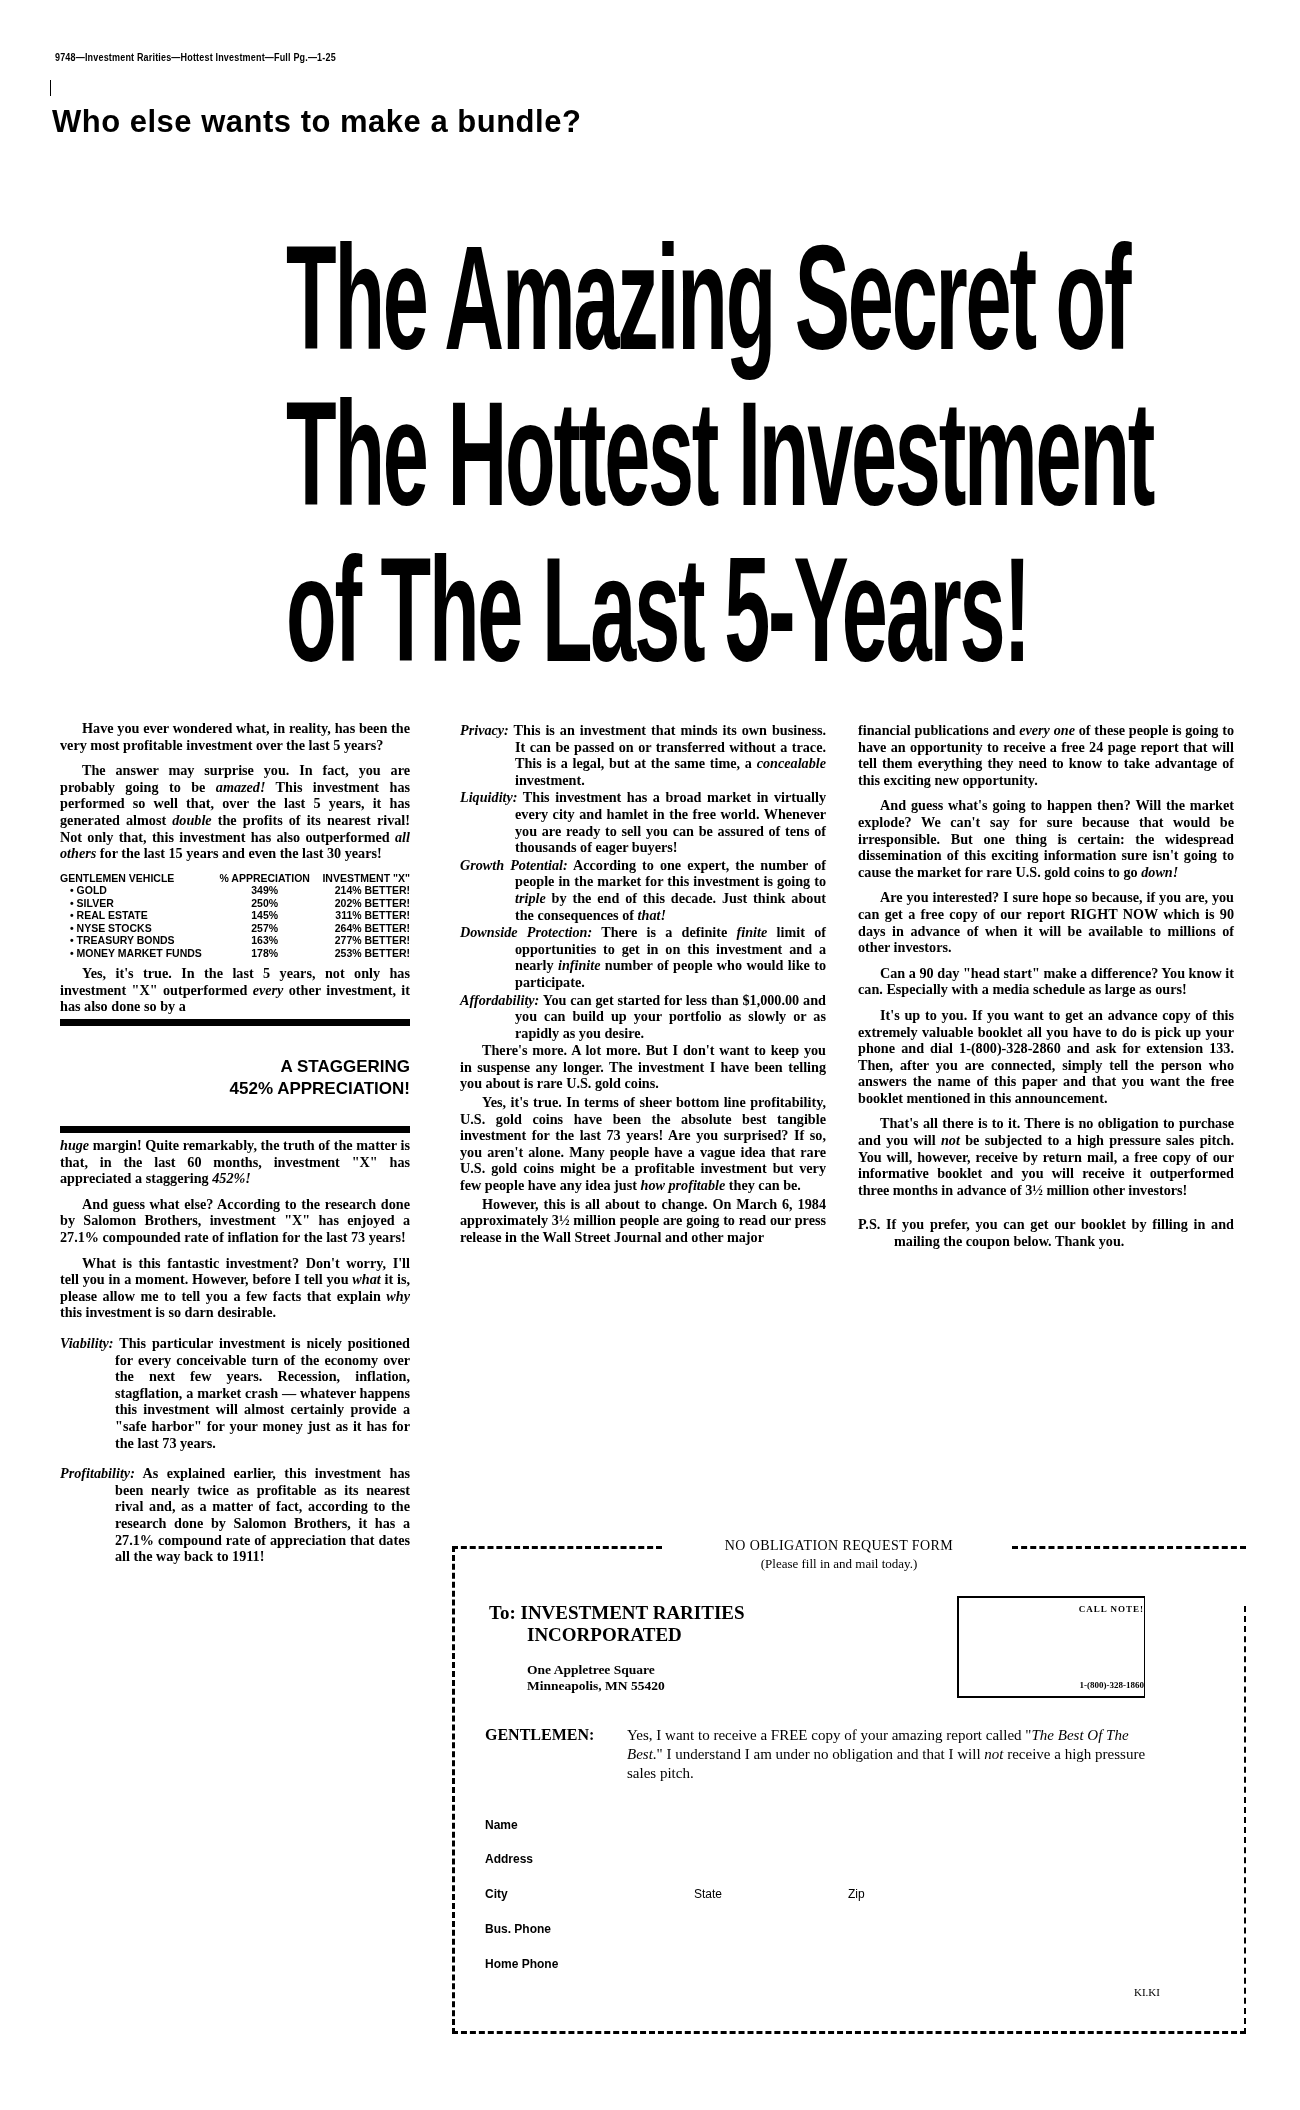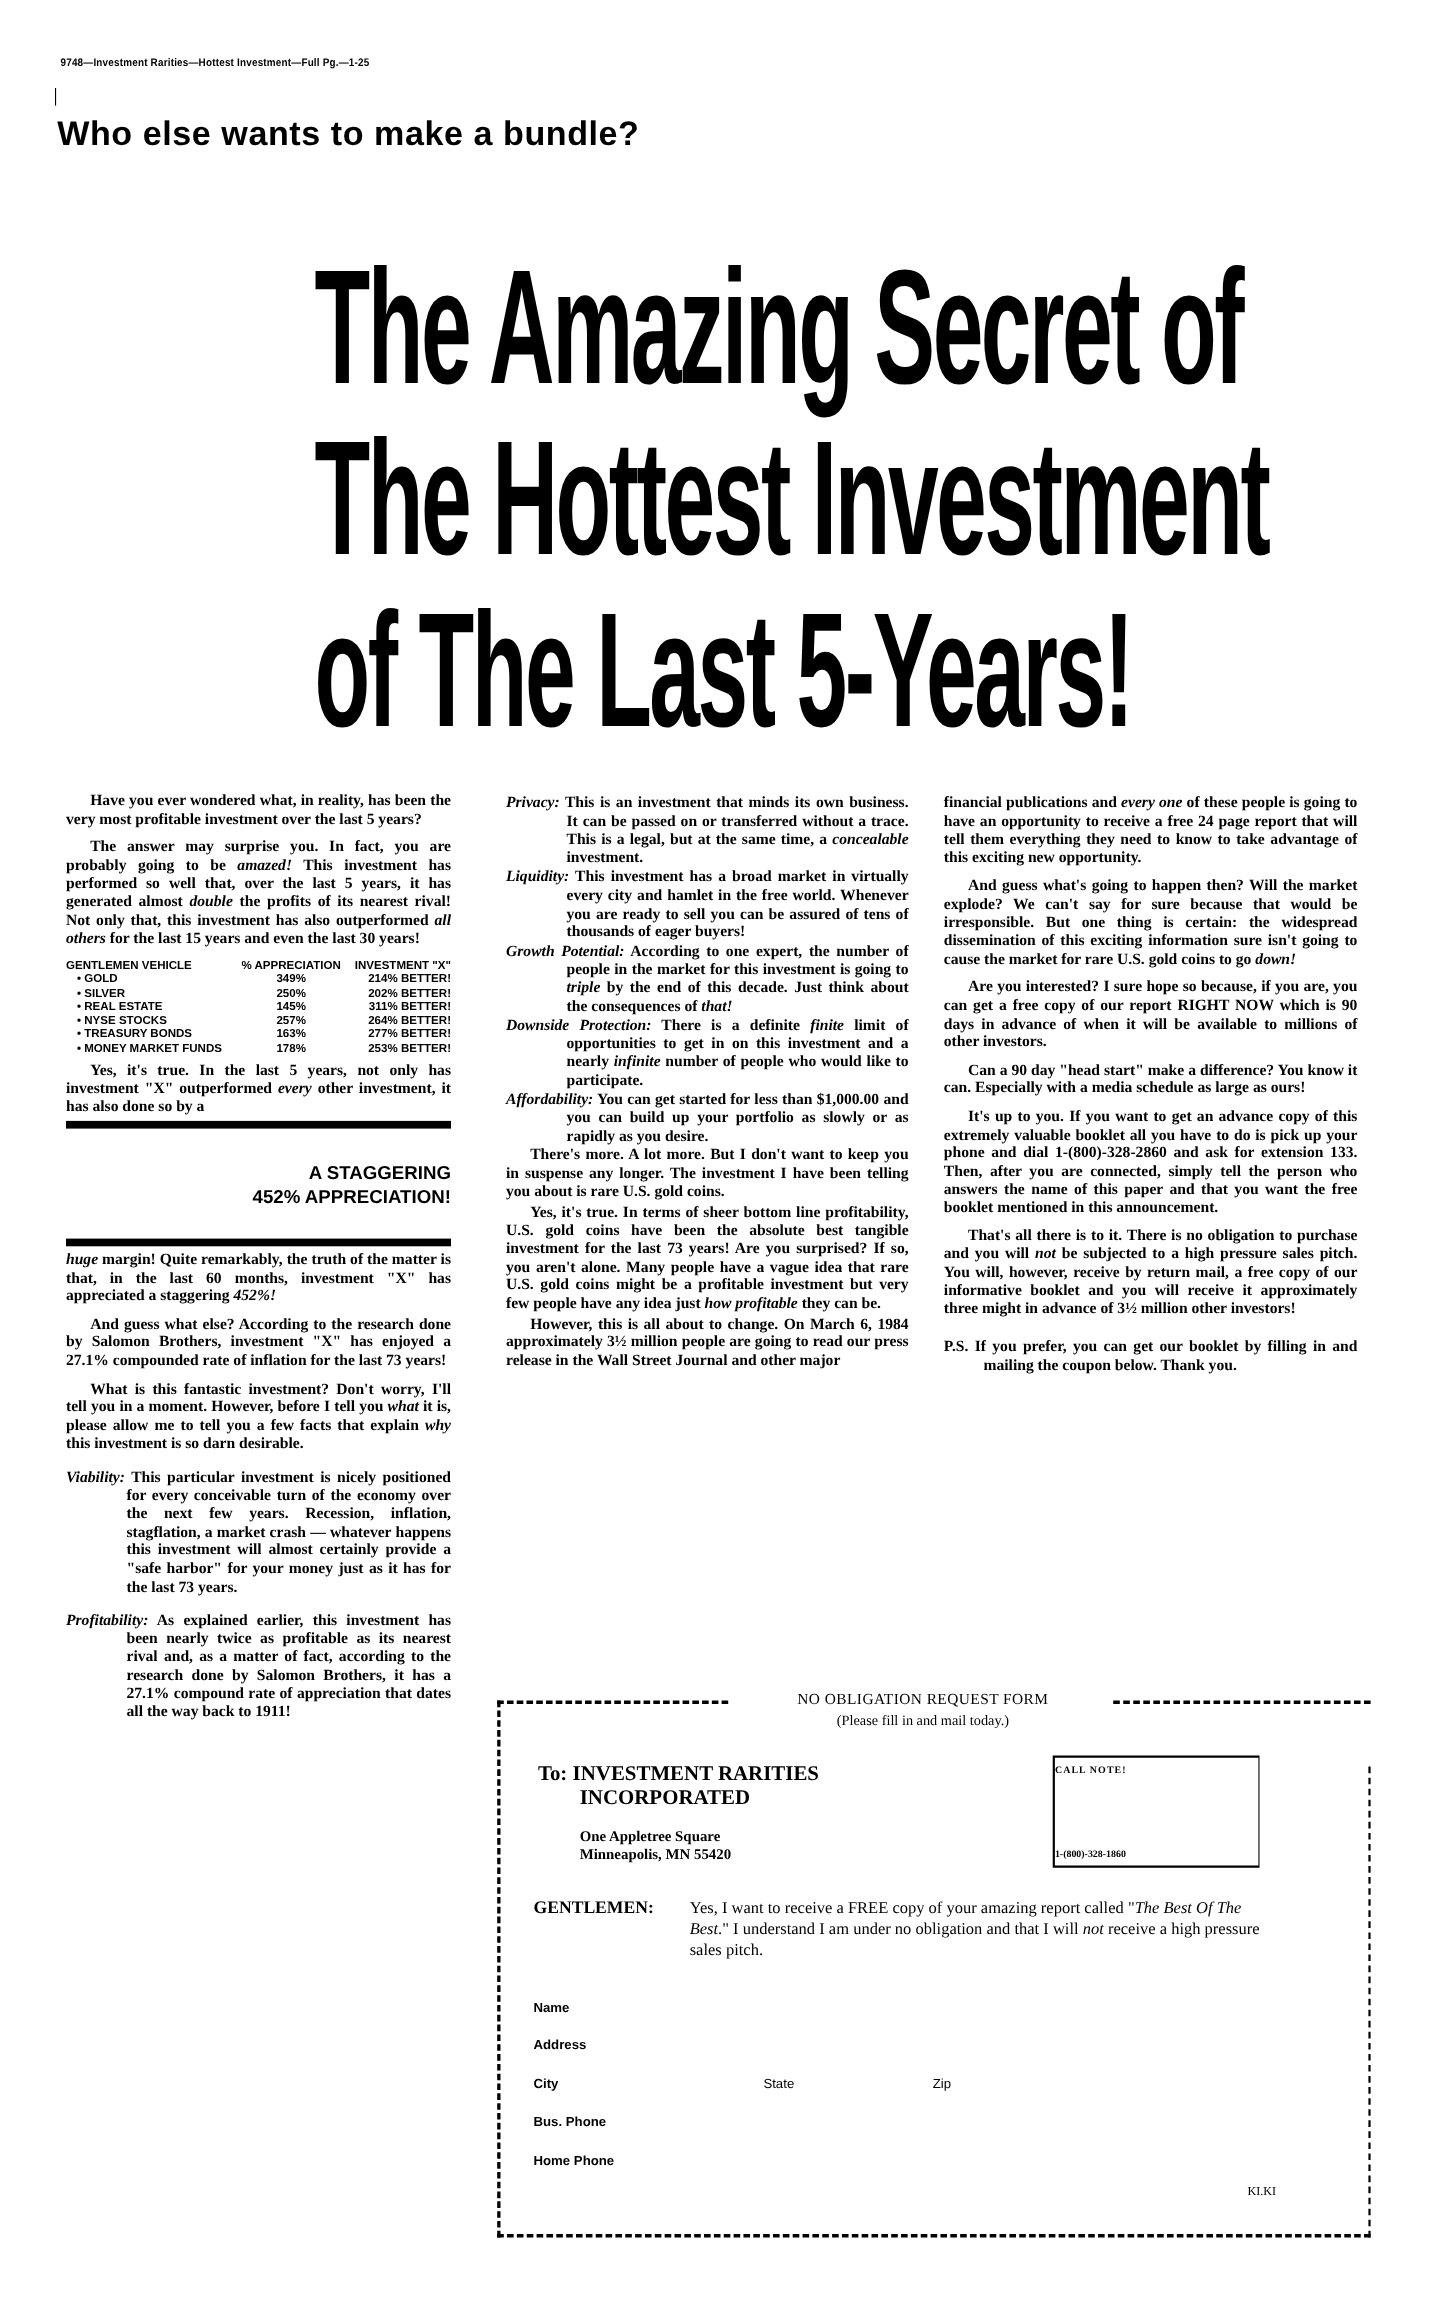--- a/index.html
+++ b/index.html
@@ -72,21 +72,21 @@
   }
   .coupon .to {
     position: absolute; left: 37px; top: 56px; font-size: 19px; line-height: 22px; font-weight: bold;
   }
   .coupon .to .indent { padding-left: 38px; display: block; }
   .coupon .addr {
     position: absolute; left: 75px; top: 116px; font-size: 13.5px; line-height: 16px; font-weight: bold;
   }
   .coupon .note {
     position: absolute; left: 505px; top: 50px; width: 185px; height: 98px;
-    border: 2px solid #000; border-right-width: 1px; font-size: 9px; color: #444; text-align: left;
+    border: 2px solid #000; border-right-width: 1px; font-size: 9px; color: #444; text-align: right;
   }
   .coupon .note .nt { font-weight: bold; color: #000; margin-top: 6px; letter-spacing: 1px; }
   .coupon .note .np { position: absolute; bottom: 6px; left: 0; right: 0; color: #000; font-weight: bold; }
   .coupon .gent {
     position: absolute; left: 33px; top: 180px; font-size: 16px; line-height: 18px; font-weight: bold;
   }
   .coupon .gent-text {
     position: absolute; left: 175px; top: 180px; width: 520px; font-size: 15px; line-height: 19px;
   }
   .coupon .field {
@@ -179,21 +179,21 @@
   <p style="margin-bottom:2px"><span>Yes, it's true. In terms of sheer bottom line profitability, U.S. gold coins have been the absolute best tangible investment for the last 73 years! Are you surprised? If so, you aren't alone. Many people have a vague idea that rare U.S. gold coins might be a profitable investment but very few people have any idea just </span><span class="em">how profitable</span><span> they can be.</span></p>
   <p>However, this is all about to change. On March 6, 1984 approximately 3½ million people are going to read our press release in the Wall Street Journal and other major</p>
 </div>
 
 <div class="col col3">
   <p style="text-indent:0"><span>financial publications and </span><span class="em">every one</span><span> of these people is going to have an opportunity to receive a free 24 page report that will tell them everything they need to know to take advantage of this exciting new opportunity.</span></p>
   <p><span>And guess what's going to happen then? Will the market explode? We can't say for sure because that would be irresponsible. But one thing is certain: the widespread dissemination of this exciting information sure isn't going to cause the market for rare U.S. gold coins to go </span><span class="em">down!</span></p>
   <p>Are you interested? I sure hope so because, if you are, you can get a free copy of our report RIGHT NOW which is 90 days in advance of when it will be available to millions of other investors.</p>
   <p>Can a 90 day "head start" make a difference? You know it can. Especially with a media schedule as large as ours!</p>
   <p>It's up to you. If you want to get an advance copy of this extremely valuable booklet all you have to do is pick up your phone and dial 1-(800)-328-2860 and ask for extension 133. Then, after you are connected, simply tell the person who answers the name of this paper and that you want the free booklet mentioned in this announcement.</p>
-  <p><span>That's all there is to it. There is no obligation to purchase and you will </span><span class="em">not</span><span> be subjected to a high pressure sales pitch. You will, however, receive by return mail, a free copy of our informative booklet and you will receive it approximately three might in advance of 3½ million other investors!</span></p>
+  <p><span>That's all there is to it. There is no obligation to purchase and you will </span><span class="em">not</span><span> be subjected to a high pressure sales pitch. You will, however, receive by return mail, a free copy of our informative booklet and you will receive it outperformed three months in advance of 3½ million other investors!</span></p>
   <div class="hang" style="padding-left:36px;text-indent:-36px;margin-top:18px"><span>P.S.</span><span> If you prefer, you can get our booklet by filling in and mailing the coupon below. Thank you.</span></div>
 </div>
 
 <div class="coupon">
   <div class="edge-top l"></div>
   <div class="edge-top r"></div>
   <div class="edge-left"></div>
   <div class="edge-right"></div>
   <div class="edge-bottom"></div>
 

